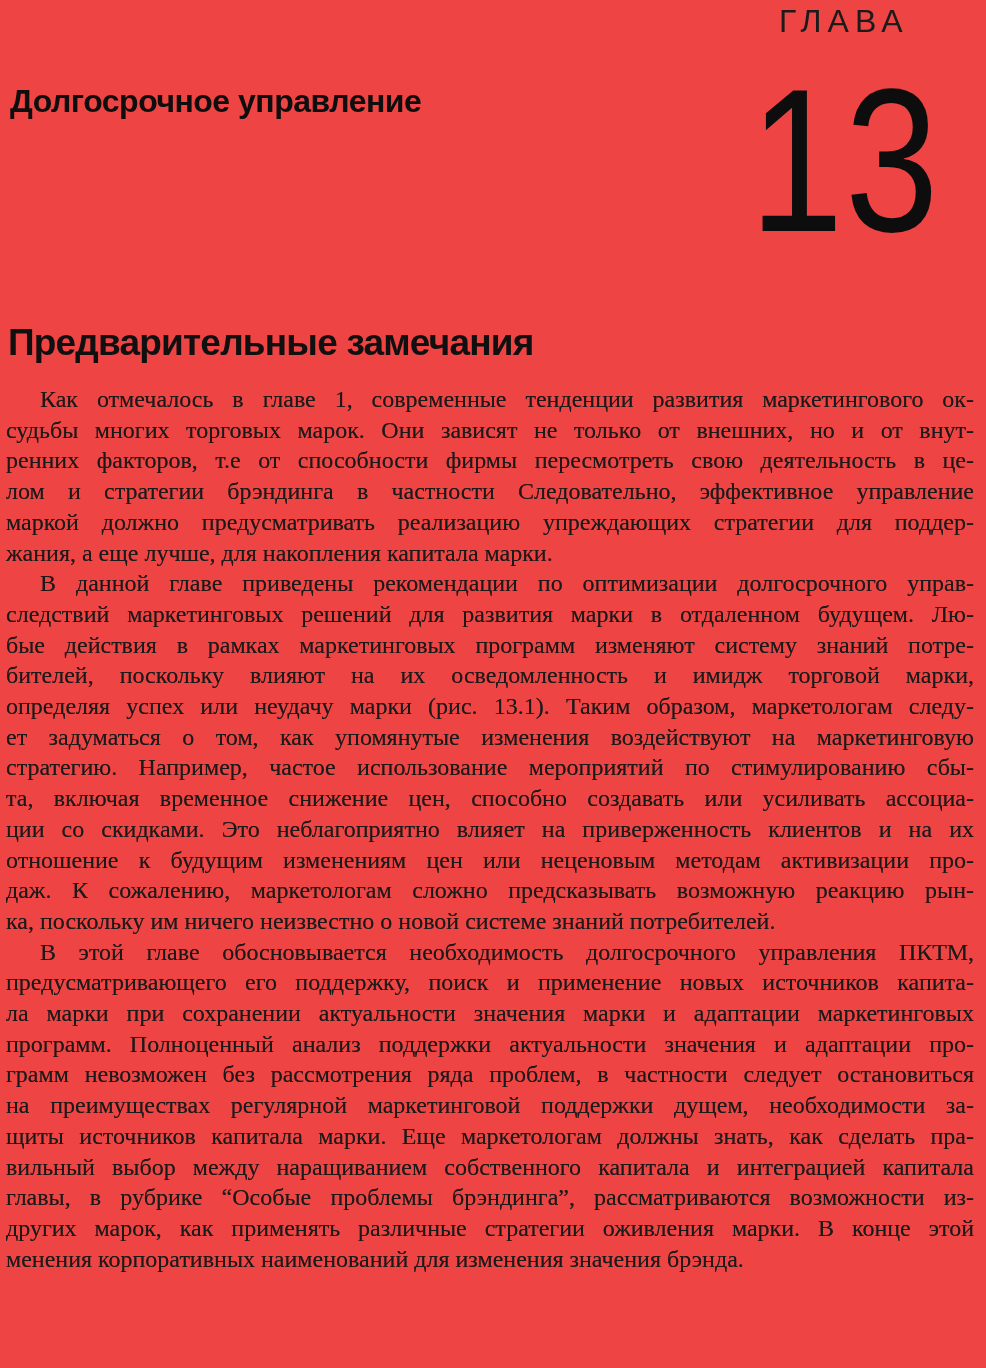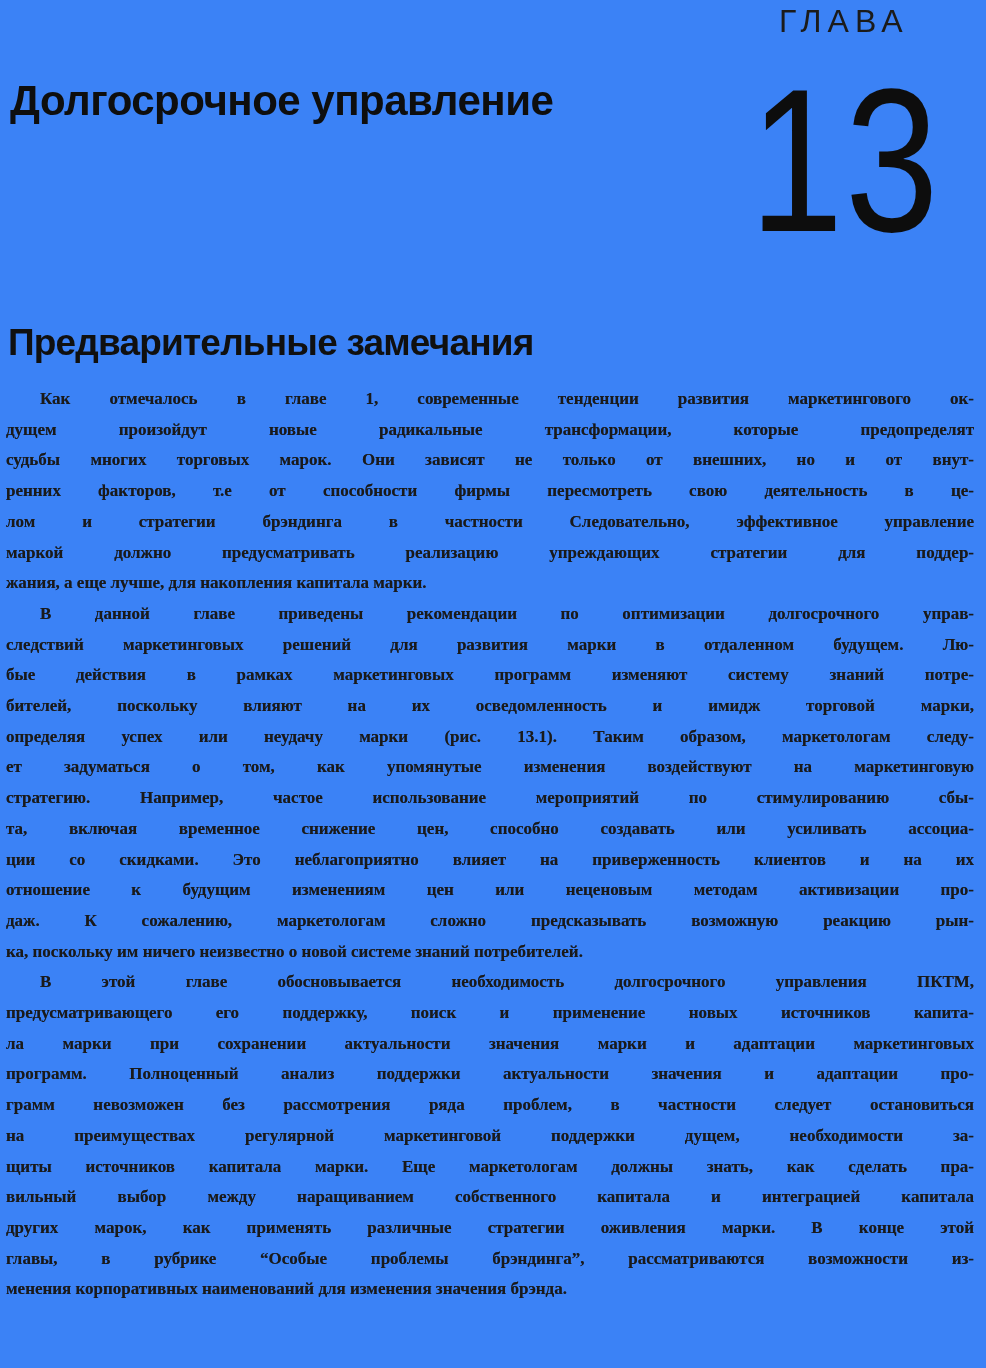--- a/index.html
+++ b/index.html
@@ -4,21 +4,21 @@
 <style>
   html, body {
     margin: 0;
     padding: 0;
     background: #ffffff;
   }
   .page {
     position: relative;
     width: 986px;
     height: 1368px;
-    background: #3b82f6;
+    background: #ef4444;
     overflow: hidden;
     color: #161616;
     font-family: "Liberation Serif", serif;
   }
   .chapter-label {
     position: absolute;
     top: 5px;
     left: 779px;
     font-family: "Liberation Sans", sans-serif;
     font-size: 32px;
@@ -39,21 +39,21 @@
     transform-origin: 100% 0;
     color: #0d0d0d;
   }
   .chapter-title {
     position: absolute;
     top: 68px;
     left: 10px;
     margin: 0;
     font-family: "Liberation Sans", sans-serif;
     font-weight: bold;
-    font-size: 42px;
+    font-size: 32px;
     line-height: 66px;
     letter-spacing: -0.5px;
     color: #0e0e0e;
   }
   .section-heading {
     position: absolute;
     top: 321px;
     left: 8px;
     margin: 0;
     font-family: "Liberation Sans", sans-serif;
@@ -61,25 +61,24 @@
     font-size: 37px;
     line-height: 44px;
     letter-spacing: -0.8px;
     color: #101010;
   }
   .body-text {
     position: absolute;
     top: 384px;
     left: 6px;
     width: 968px;
-    font-size: 17px;
+    font-size: 24px;
     line-height: 30.7px;
     color: #1a1a1a;
     text-shadow: 0 0 0.5px rgba(20,20,20,0.55);
-    font-weight: bold;
   }
   .paragraph { margin: 0; }
   .line {
     text-align: justify;
     text-align-last: justify;
   }
   .line.first { text-indent: 34px; }
   .line.last  { text-align-last: left; }
 </style>
 </head>
@@ -91,21 +90,20 @@
 
   <div class="chapter-number">13</div>
 
   <h1 class="chapter-title"><span>Долгосрочное управление</span><br></h1>
 
   <h2 class="section-heading">Предварительные замечания</h2>
 
   <div class="body-text">
       <div class="paragraph">
         <div class="line first">Как отмечалось в главе 1, современные тенденции развития маркетингового ок-</div>
-        <div class="line">дущем произойдут новые радикальные трансформации, которые предопределят</div>
         <div class="line">судьбы многих торговых марок. Они зависят не только от внешних, но и от внут-</div>
         <div class="line">ренних факторов, т.е от способности фирмы пересмотреть свою деятельность в це-</div>
         <div class="line">лом и стратегии брэндинга в частности Следовательно, эффективное управление</div>
         <div class="line">маркой должно предусматривать реализацию упреждающих стратегии для поддер-</div>
         <div class="line last">жания, а еще лучше, для накопления капитала марки.</div>
       </div>
       <div class="paragraph">
         <div class="line first">В данной главе приведены рекомендации по оптимизации долгосрочного управ-</div>
         <div class="line">следствий маркетинговых решений для развития марки в отдаленном будущем. Лю-</div>
         <div class="line">бые действия в рамках маркетинговых программ изменяют систему знаний потре-</div>
@@ -121,19 +119,19 @@
       </div>
       <div class="paragraph">
         <div class="line first">В этой главе обосновывается необходимость долгосрочного управления ПКТМ,</div>
         <div class="line">предусматривающего его поддержку, поиск и применение новых источников капита-</div>
         <div class="line">ла марки при сохранении актуальности значения марки и адаптации маркетинговых</div>
         <div class="line">программ. Полноценный анализ поддержки актуальности значения и адаптации про-</div>
         <div class="line">грамм невозможен без рассмотрения ряда проблем, в частности следует остановиться</div>
         <div class="line">на преимуществах регулярной маркетинговой поддержки дущем, необходимости за-</div>
         <div class="line">щиты источников капитала марки. Еще маркетологам должны знать, как сделать пра-</div>
         <div class="line">вильный выбор между наращиванием собственного капитала и интеграцией капитала</div>
+        <div class="line">главы, в рубрике “Особые проблемы брэндинга”, рассматриваются возможности из-</div>
         <div class="line">других марок, как применять различные стратегии оживления марки. В конце этой</div>
-        <div class="line">главы, в рубрике “Особые проблемы брэндинга”, рассматриваются возможности из-</div>
         <div class="line last">менения корпоративных наименований для изменения значения брэнда.</div>
       </div>
     </div>
 
 </div>
 
 </body></html>

